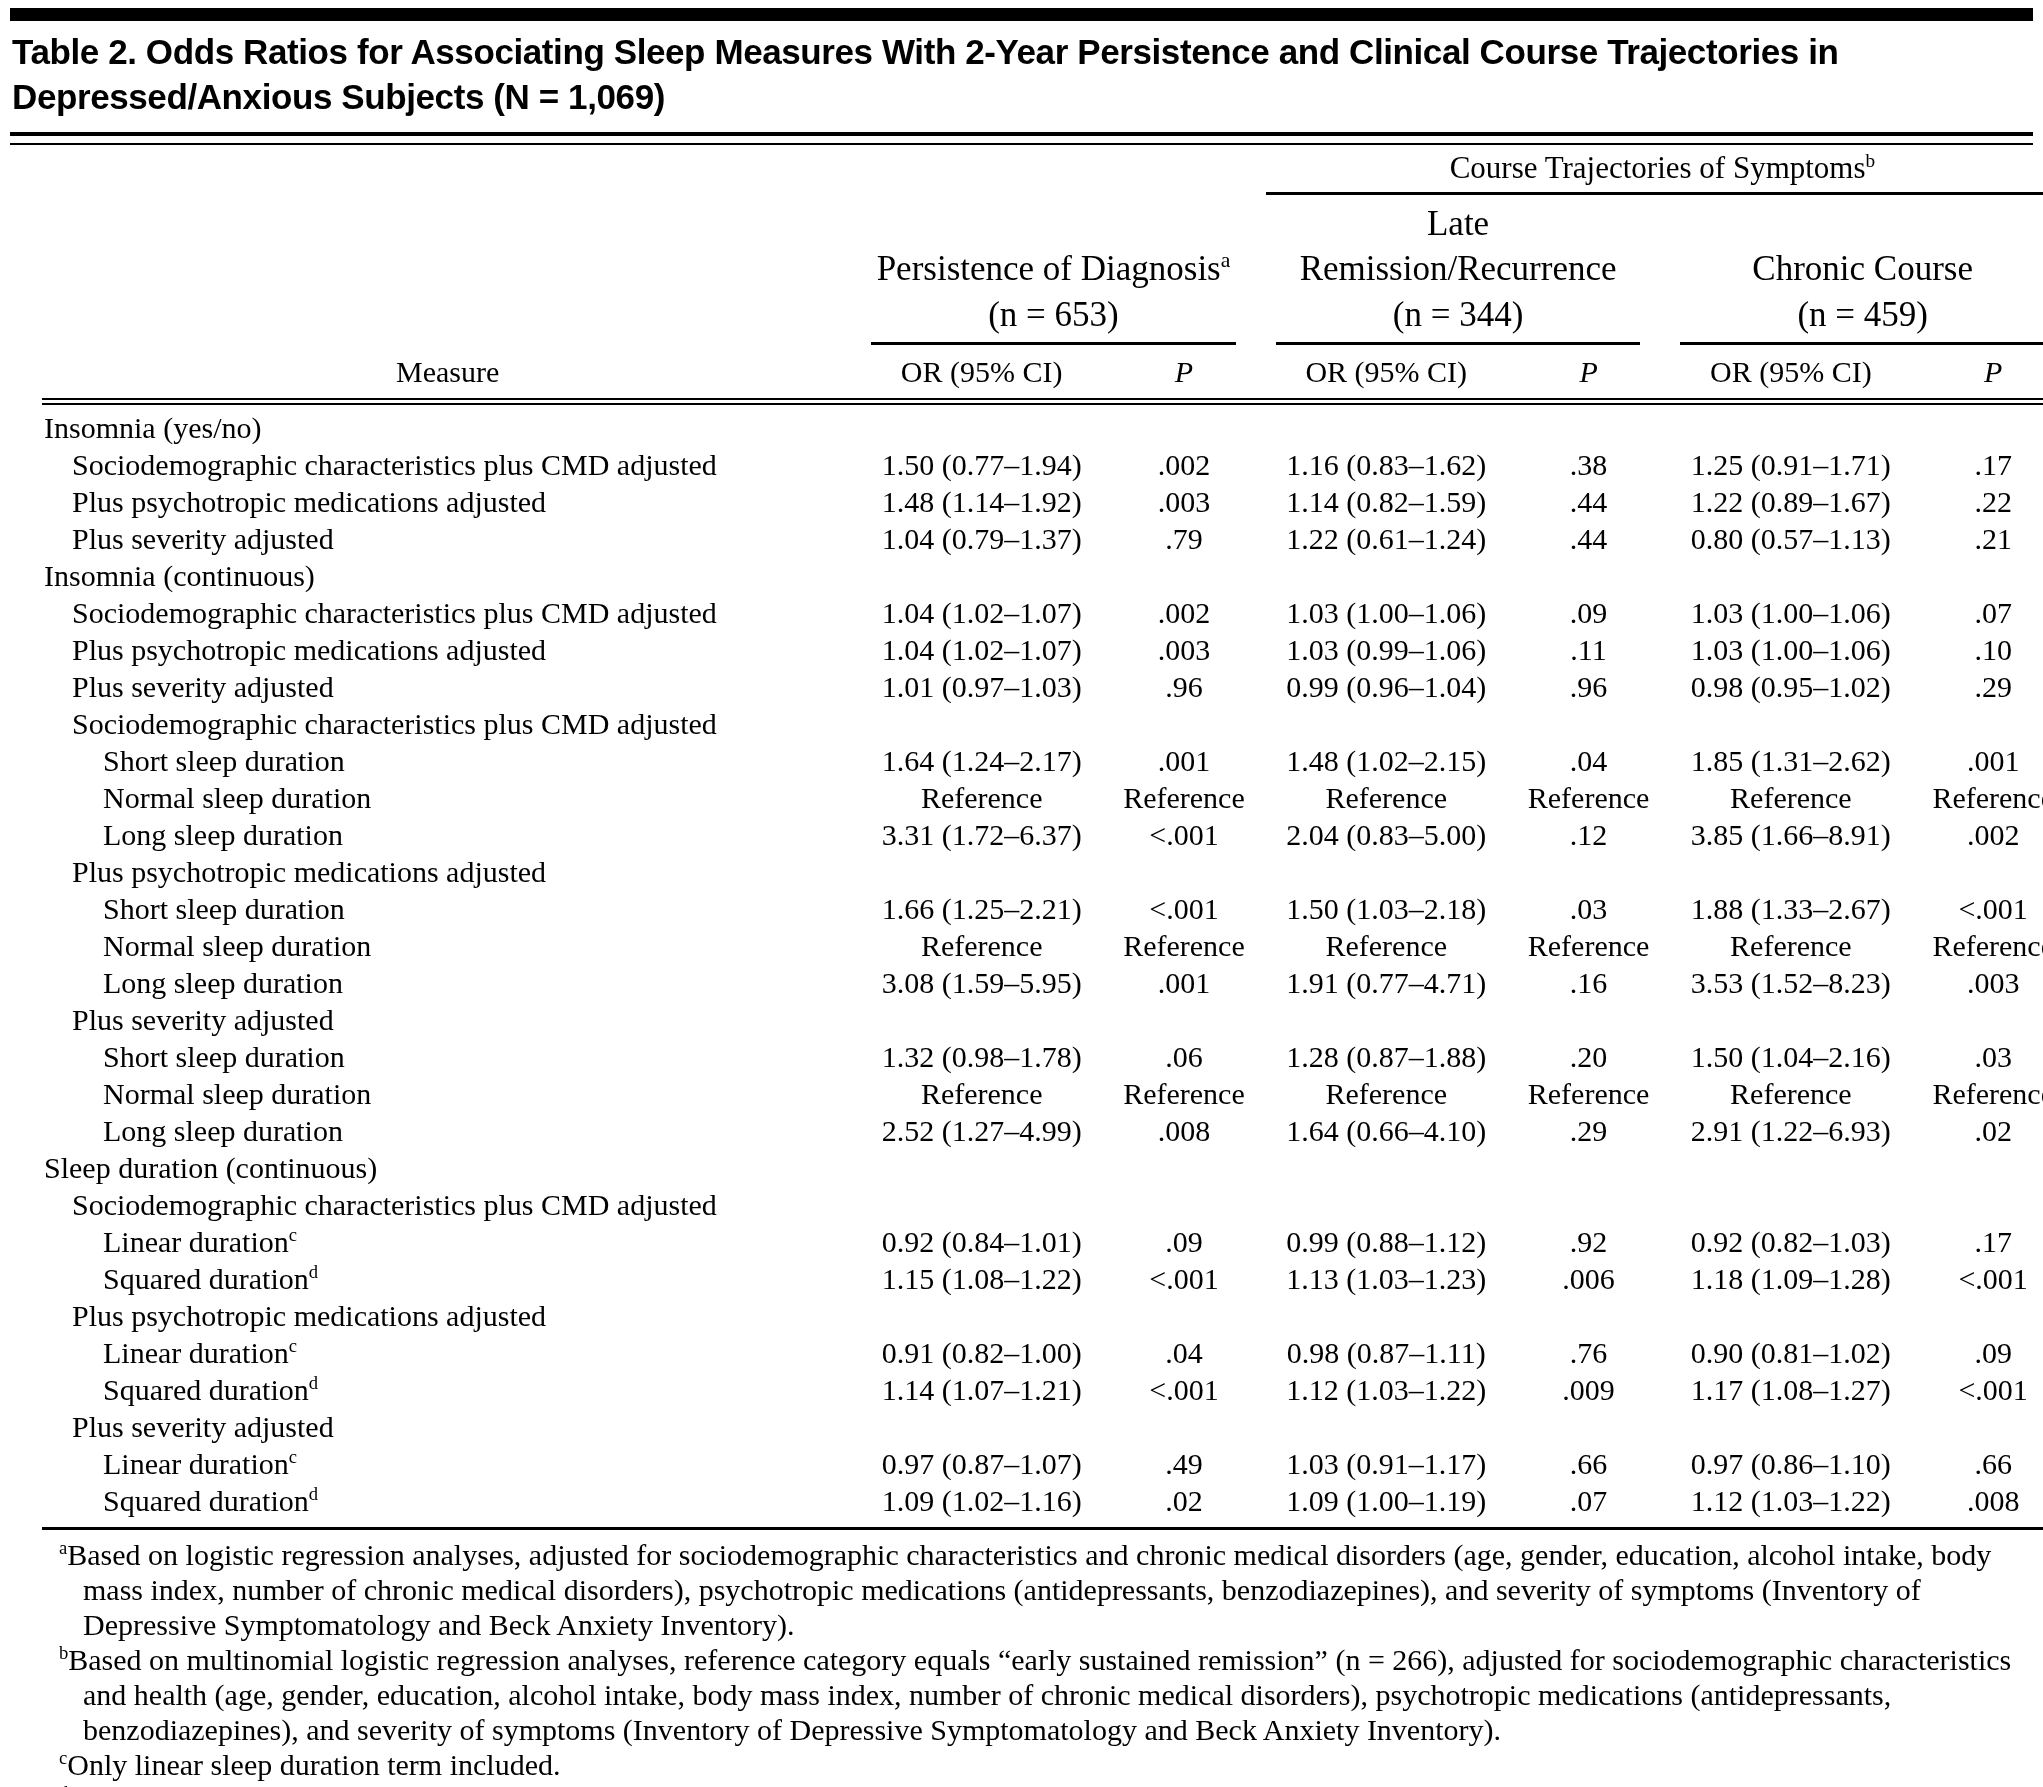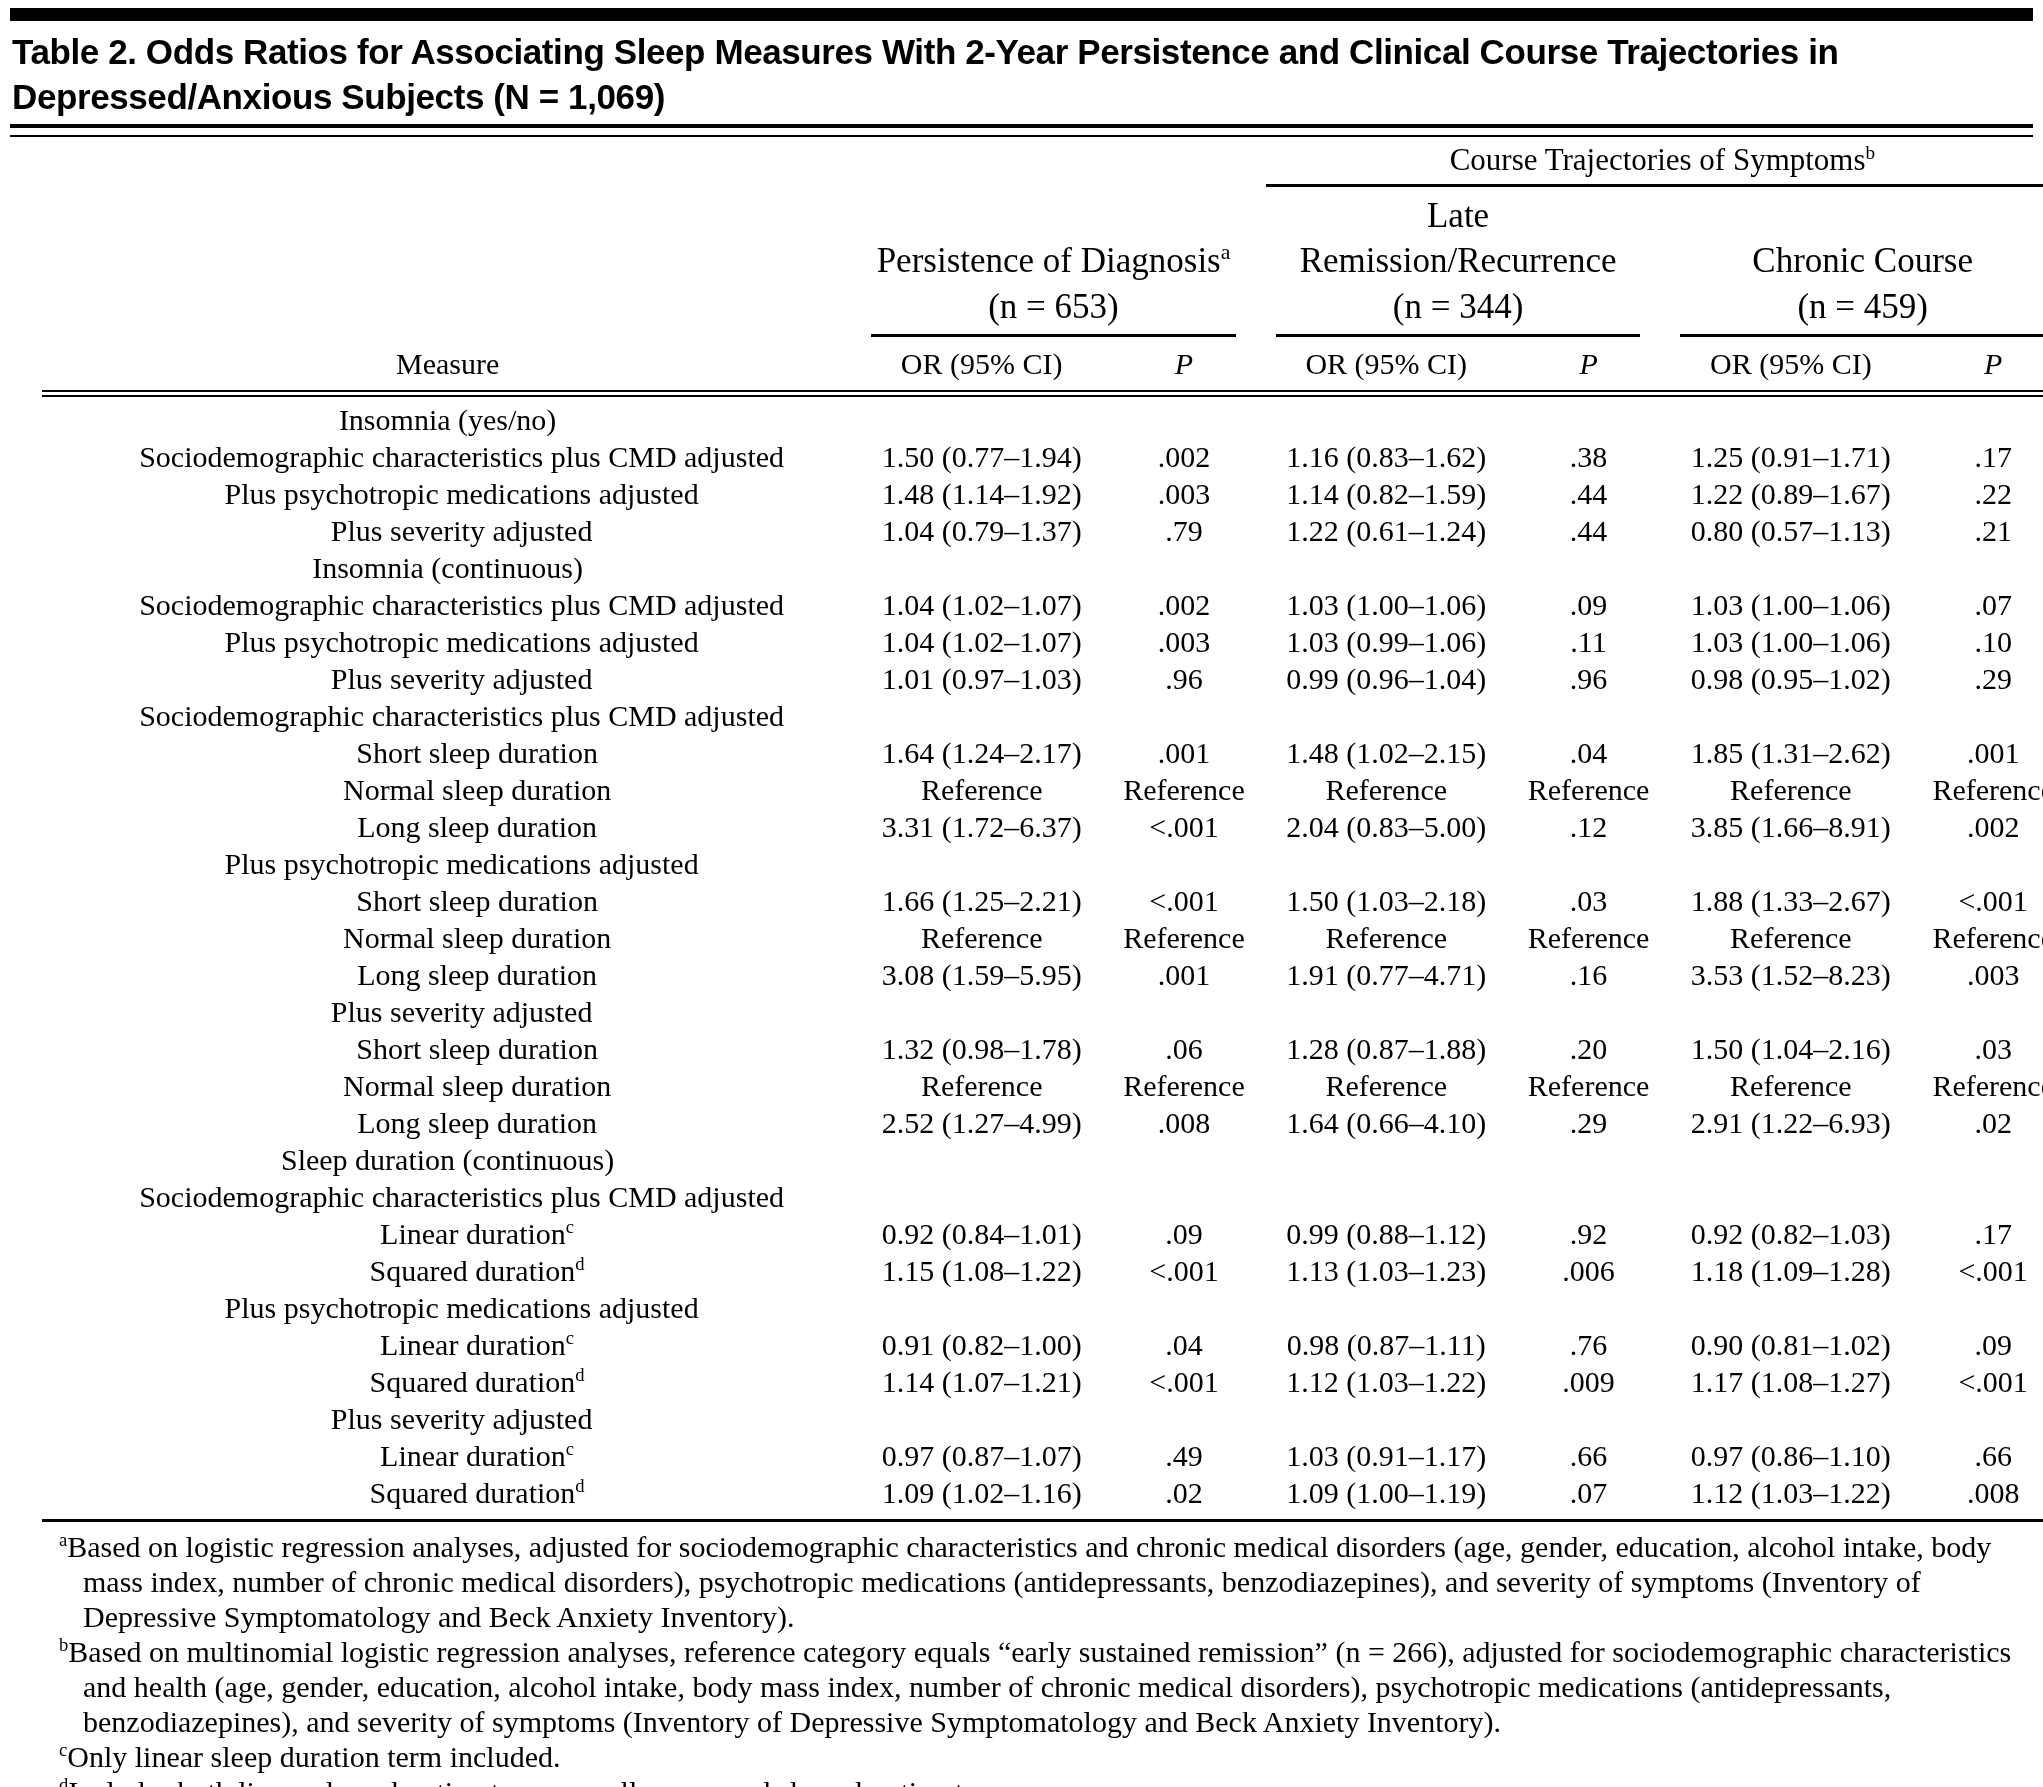--- a/index.html
+++ b/index.html
@@ -9,21 +9,21 @@
     font-family: "Liberation Serif", serif;
   }
   .page { padding: 8px 10px 0 10px; position: relative; }
   .top-bar { height: 13px; background: #000; }
   .title {
     font-family: "Liberation Sans", sans-serif;
     font-weight: bold;
     font-size: 35px;
     line-height: 1.28;
     letter-spacing: -0.4px;
-    padding: 9px 2px 4px 2px;
+    padding: 9px 2px 12px 2px;
   }
   .title-rule {
     border-top: 4px solid #000;
     border-bottom: 2px solid #000;
     height: 7px;
     margin-bottom: 4px;
   }
   table.results {
     width: 100%;
     border-collapse: collapse;
@@ -56,21 +56,21 @@
   th.measure-h { text-align: center; padding-left: 2px !important; }
   .p-italic { font-style: italic; }
   sup { font-size: 0.62em; line-height: 0; }
   tbody td {
     height: 37px;
     padding: 0;
     vertical-align: middle;
     text-align: center;
     overflow: hidden; white-space: nowrap;
   }
-  tbody td.measure { text-align: center; }
+  tbody td.measure { text-align: left; }
   tbody tr:first-child td { padding-top: 4px; }
   tbody tr:last-child td { border-bottom: 3px solid #000; padding-bottom: 8px; }
   .ind0 { padding-left: 2px !important; }
   .ind1 { padding-left: 30px !important; }
   .ind2 { padding-left: 61px !important; }
   .footnotes {
     font-size: 30px;
     line-height: 1.165;
     padding: 8px 2px 6px 2px;
   }

